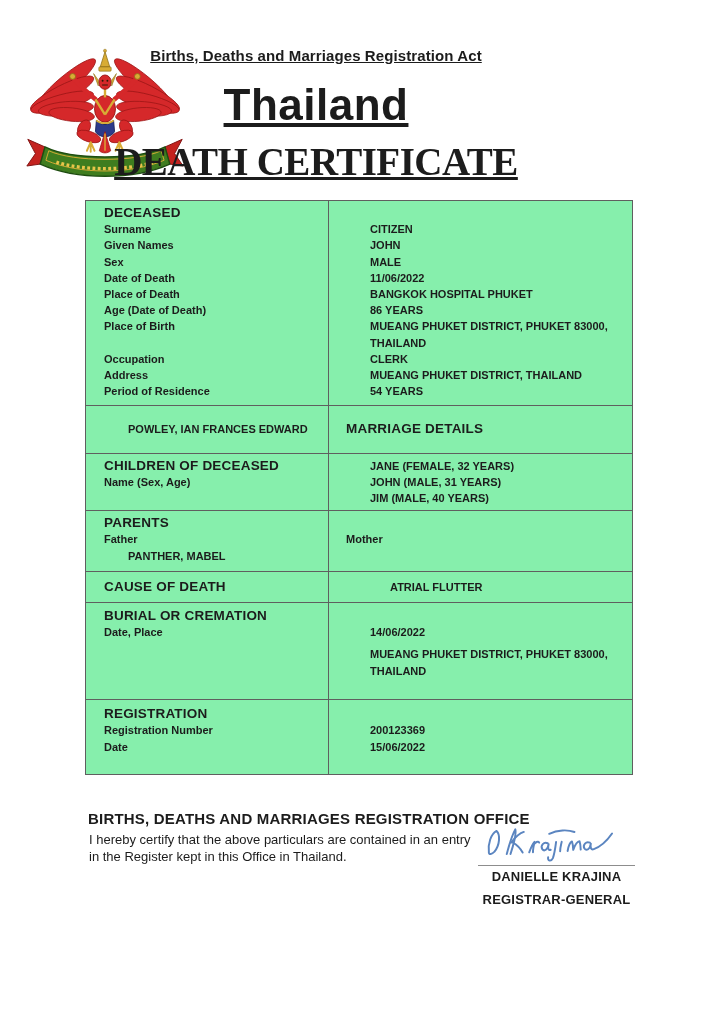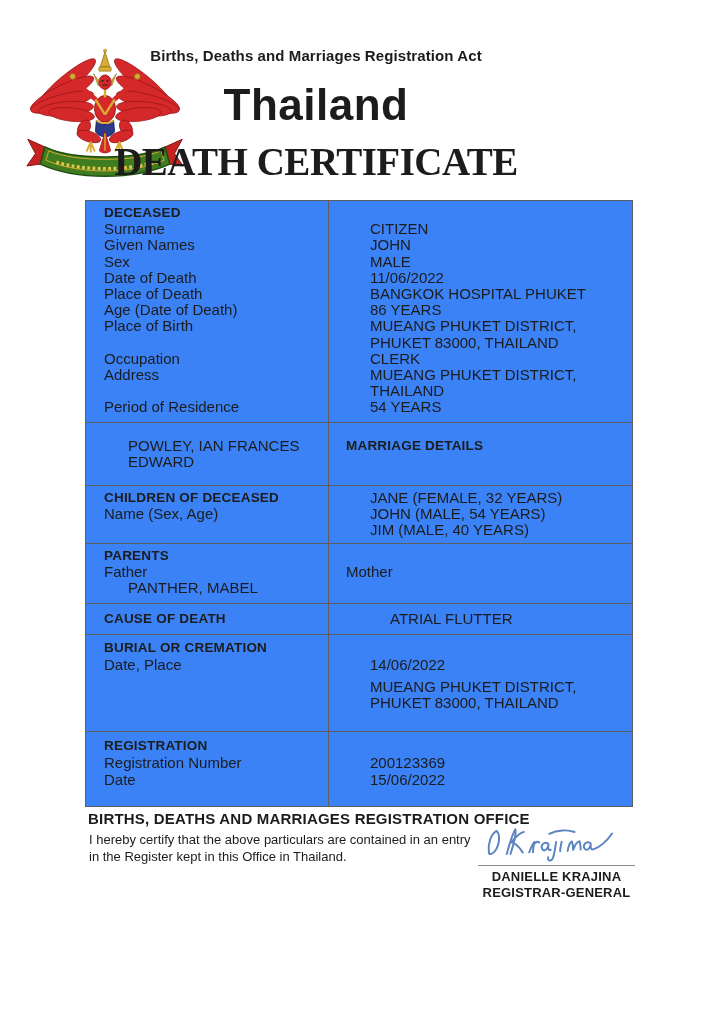--- a/index.html
+++ b/index.html
@@ -11,51 +11,51 @@
   .page{
     position:relative;
     width:724px;height:1024px;
     background:#ffffff;
     font-family:"Liberation Sans","DejaVu Sans",sans-serif;
     color:var(--ink);
     overflow:hidden;
   }
   
   .emblem{position:absolute;left:24px;top:44px;width:162px;height:143px;}
-  .header-block{position:absolute;left:0;top:47px;width:632px;text-align:center;}
+  .header-block{position:absolute;left:0;top:47px;width:632px;text-align:center;text-decoration:underline;}
   .act-title{font-size:15px;font-weight:bold;letter-spacing:.1px;}
   .country-title{margin-top:16px;font-size:44px;font-weight:bold;letter-spacing:.5px;}
   .doc-title{margin-top:9px;font-family:"Liberation Serif","DejaVu Serif",serif;
              font-size:39px;font-weight:bold;letter-spacing:-.5px;}
   
-  .cert-table{position:absolute;left:85px;top:200px;width:546px;border:1px solid var(--bd);background:#3b82f6;}
+  .cert-table{position:absolute;left:85px;top:200px;width:546px;border:1px solid var(--bd);background:#86efac;}
   .cert-table::before{content:"";position:absolute;left:242px;top:0;bottom:0;width:1px;background:var(--bd);}
   .sec{display:grid;grid-template-columns:242px 1fr;position:relative;}
   .sec + .sec{border-top:1px solid var(--bd);}
-  .c{font-size:15px;line-height:16.2px;color:var(--ink);}
+  .c{font-size:11px;line-height:16.2px;color:var(--ink);font-weight:bold;}
   .l{padding-left:18px;padding-right:16px;}
   .v{padding-left:11px;padding-right:8px;margin-left:31px;}
   .h{font-weight:bold;font-size:13.5px;letter-spacing:.2px;}
   .sec-deceased{padding:4px 0 6px;}
   .sec-marriage{padding:15px 0;}
   .sec-children{padding:4px 0 4px;}
   .sec-parents{padding:4px 0 7px;}
   .sec-cause{padding:7px 0;gap:20px;}
   .sec-burial{padding:5px 0 20px;}
   .sec-registration{padding:5px 0 18px;}
   .sec-registration .c{line-height:17px;}
   .place-gap{margin-top:6px;}
   
   .office-title{position:absolute;left:88px;top:810px;font-size:15px;font-weight:bold;letter-spacing:.2px;}
   .certify{position:absolute;left:89px;top:831px;font-size:13px;line-height:17px;}
   .signature-block{position:absolute;left:478px;top:820px;width:157px;text-align:center;font-weight:bold;}
   .signature-script{display:block;width:150px;height:44px;margin:0 auto;transform:rotate(-2deg);}
   .sig-line{margin-top:1px;height:1px;background:#8d8d8d;width:157px;}
   .sig-name{margin-top:3px;font-size:13px;letter-spacing:.2px;}
-  .sig-title{margin-top:1px;font-size:13px;letter-spacing:.2px;}
+  .sig-title{margin-top:8px;font-size:13px;letter-spacing:.2px;}
 </style>
 </head>
 <body>
 
 <div class="page">
 
   <svg class="emblem" viewBox="0 0 170 150" aria-hidden="true">
 
     <g fill="#d5282a" stroke="#9c1616" stroke-width="0.8">
       <ellipse cx="44" cy="42" rx="40" ry="8.5" transform="rotate(-40 44 42)"></ellipse>
@@ -152,21 +152,21 @@
 
     <section class="sec sec-marriage">
       <div class="c v">POWLEY, IAN FRANCES EDWARD</div>
       <div class="c l h">MARRIAGE DETAILS</div>
     </section>
 
     <section class="sec sec-children">
       <div class="c l h">CHILDREN OF DECEASED</div>
         <div class="c v">JANE (FEMALE, 32 YEARS)</div>
       <div class="c l">Name (Sex, Age)</div>
-        <div class="c v">JOHN (MALE, 54 YEARS)</div>
+        <div class="c v">JOHN (MALE, 31 YEARS)</div>
       <div class="c l"></div>
         <div class="c v">JIM (MALE, 40 YEARS)</div>
     </section>
 
     <section class="sec sec-parents">
       <div class="c l h">PARENTS</div>
         <div class="c v"></div>
       <div class="c l">Father</div>
       <div class="c l">Mother</div>
         <div class="c v">PANTHER, MABEL</div>

